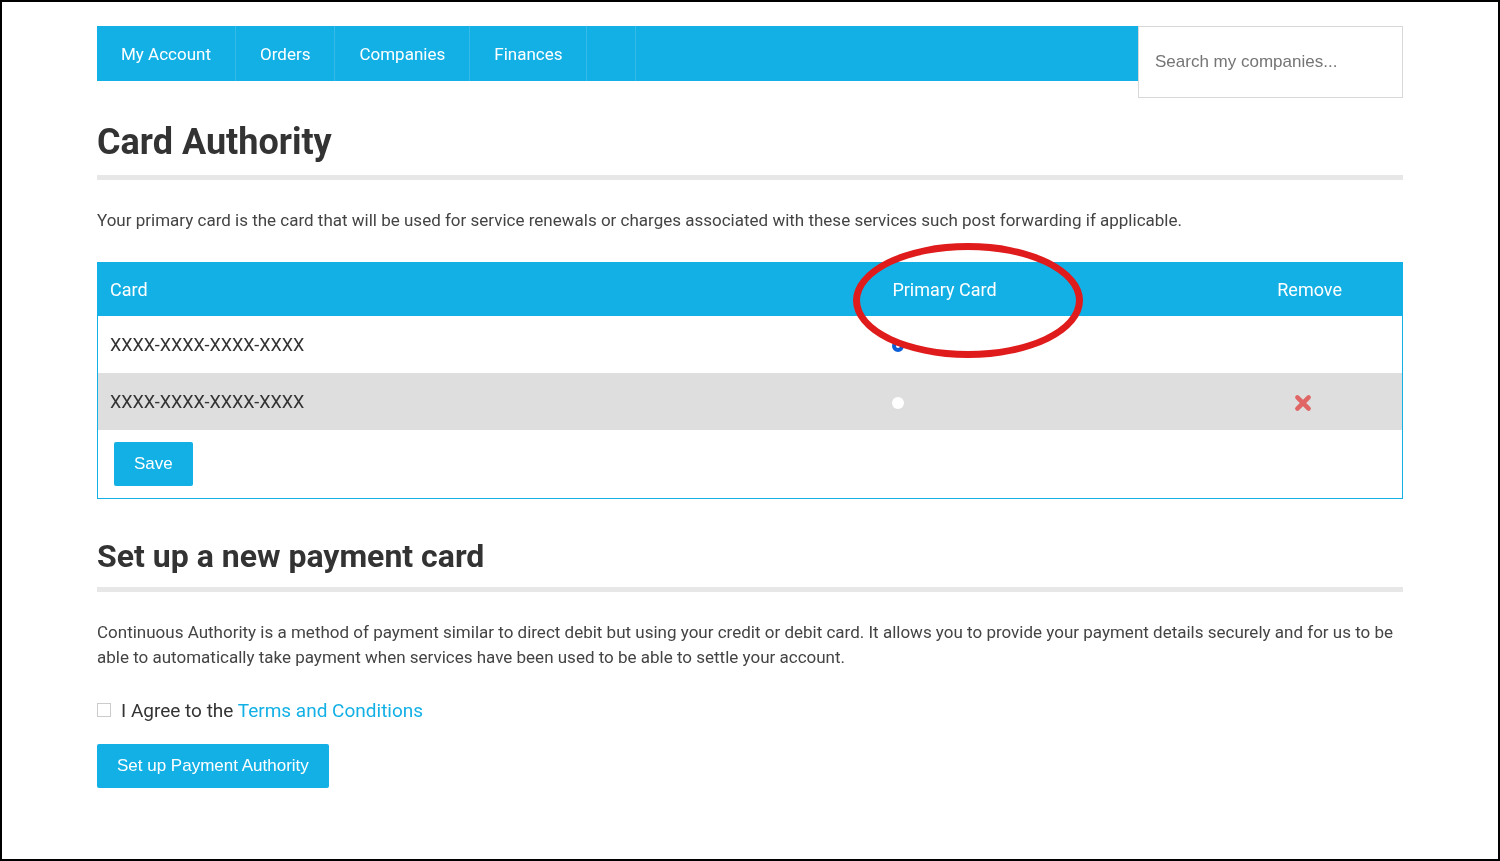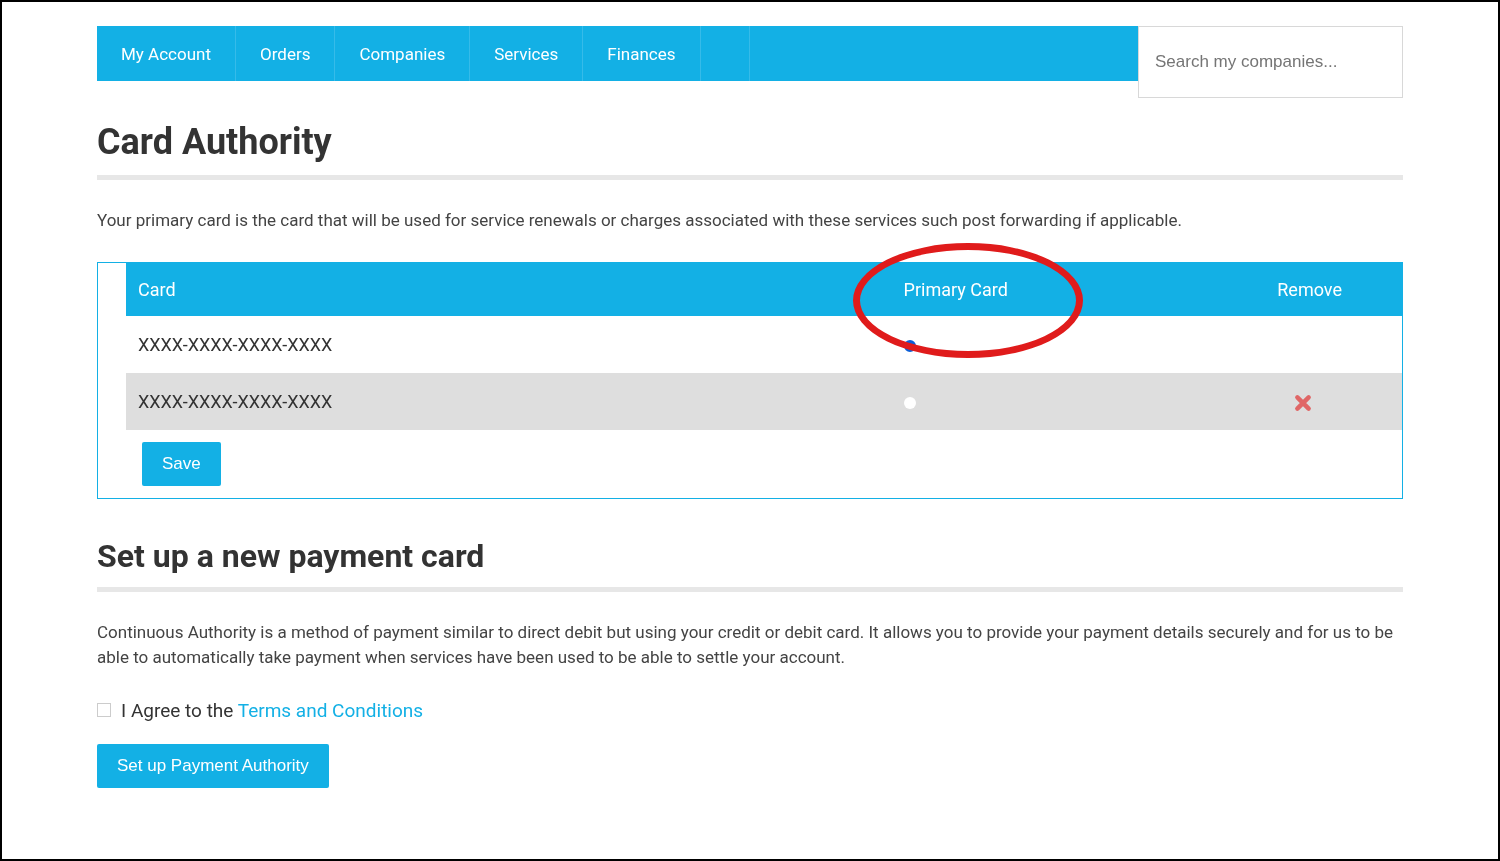--- a/index.html
+++ b/index.html
@@ -58,21 +58,20 @@
     }
     .description {
       font-size: 17px;
       color: #444444;
       line-height: 1.5;
       margin-bottom: 28px;
     }
     .card-table-wrap {
       position: relative;
       border: 1px solid #13b0e5;
-      padding-left: 28px;
     }
     .card-table {
       width: 100%;
       border-collapse: collapse;
     }
     .card-table thead th {
       background: #13b0e5;
       color: #ffffff;
       font-weight: 400;
       font-size: 18px;
@@ -189,21 +188,20 @@
 </head>
 <body>
 
 
 
 
 <div class="nav-bar">
   <div class="nav-item">My Account</div>
   <div class="nav-item">Orders</div>
   <div class="nav-item">Companies</div>
-  <div class="nav-item">Services</div>
   <div class="nav-item">Finances</div>
   <div class="nav-item" style="border-right:1px solid rgba(255,255,255,0.15);"></div>
   <div class="nav-spacer"></div>
   <input type="text" class="search-box" placeholder="Search my companies..." style="">
 </div>
 
 
 <h2 class="page-title">Card Authority</h2>
 <div class="divider"></div>
 <p class="description">Your primary card is the card that will be used for service renewals or charges associated with these services such post forwarding if applicable.</p>

